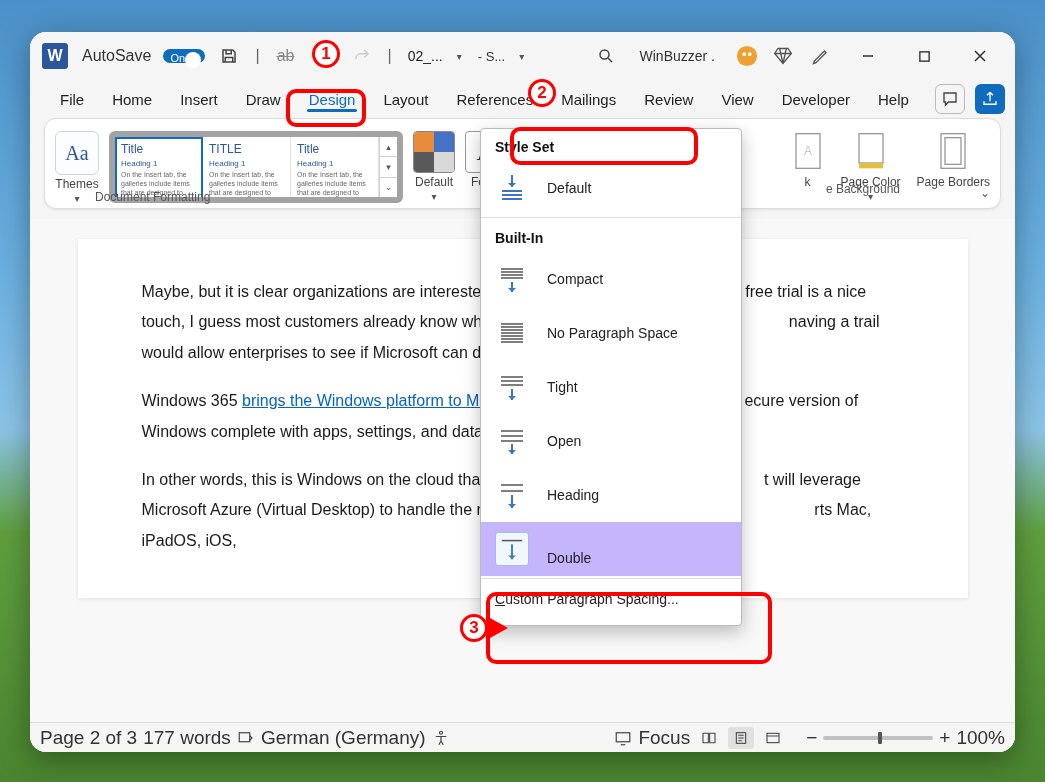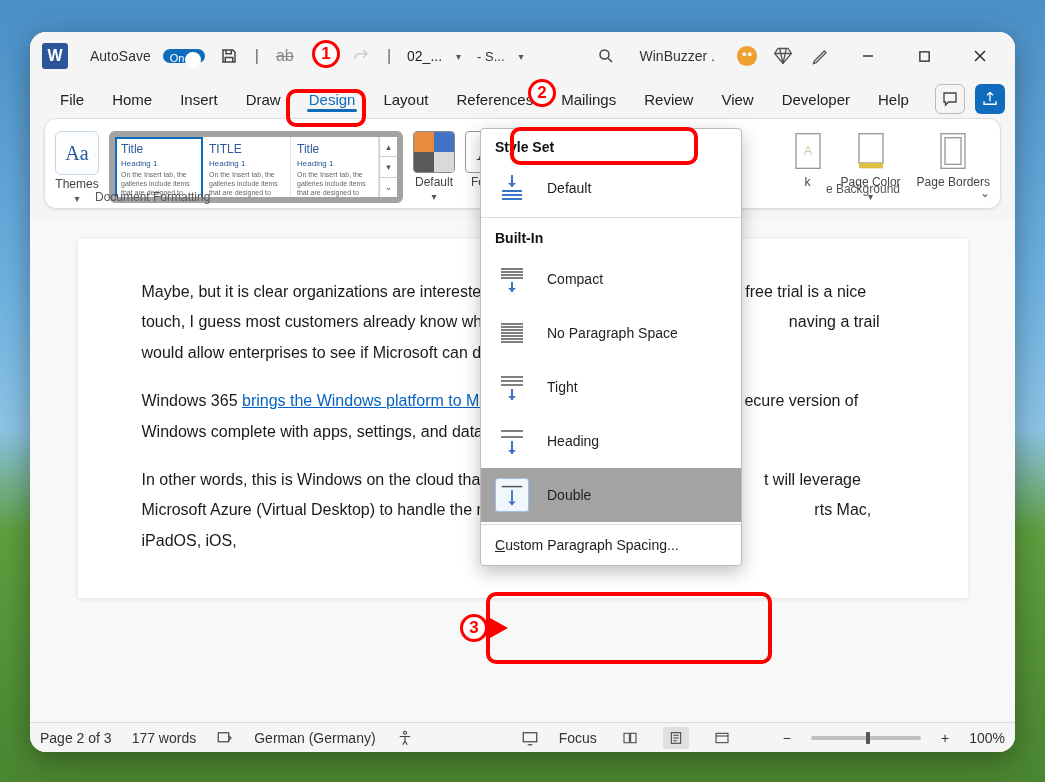--- a/index.html
+++ b/index.html
@@ -21,21 +21,21 @@
 
 .titlebar {
   height:48px; display:flex; align-items:center; padding:0 12px; gap:10px;
   background:#f5f5f5;
 }
 .word-icon {
   width:26px; height:26px; background:#2b579a; border-radius:3px;
   display:flex; align-items:center; justify-content:center;
   color:#fff; font-weight:700; font-size:16px;
 }
-.autosave-label { font-size:14px; color:#333; margin-left:12px; }
+.autosave-label { font-size:16px; color:#333; margin-left:4px; }
 .toggle {
   width:42px; height:14px; background:#0f6cbd; border-radius:11px; position:relative;
   display:inline-block; margin-left:2px;
 }
 .toggle .knob {
   width:16px; height:16px; background:#fff; border-radius:50%; position:absolute; top:3px; right:4px;
 }
 .toggle .txt { position:absolute; left:7px; top:3px; color:#fff; font-size:11px; }
 .tb-btn {
   width:28px; height:28px; border-radius:5px; display:flex; align-items:center; justify-content:center;
@@ -142,41 +142,41 @@
   font-size:16px; line-height:1.9; color:#1a1a1a;
   box-shadow:0 1px 4px rgba(0,0,0,.1);
 }
 .page p { margin-bottom:18px; }
 .page .heading { font-weight:700; font-size:17px; margin:10px 0 18px; }
 .page a { color:#0563c1; text-decoration:underline; }
 
 
 .status {
   height:30px; background:#f5f5f5; border-top:1px solid #ddd; display:flex; align-items:center;
-  padding:0 10px; font-size:14px; color:#333; gap:20px;
+  padding:0 10px; font-size:19px; color:#333; gap:6px;
 }
 .status .sp { flex:1; }
 .status .vbtn { width:26px; height:22px; display:flex; align-items:center; justify-content:center; border-radius:3px; font-size:13px; color:#444; }
 .status .vbtn.active { background:#e0e0e0; }
 .zoom-slider { width:110px; height:4px; background:#c0c0c0; border-radius:2px; position:relative; }
 .zoom-slider .thumb { position:absolute; left:50%; top:-4px; width:4px; height:12px; background:#555; border-radius:1px; }
 .zoom-slider .tick { position:absolute; left:50%; top:-3px; width:1px; height:10px; background:#888; }
 
 
 .ps-menu {
   position:absolute; left:480px; top:128px; width:262px;
   background:#fff; border:1px solid #bbb; border-radius:4px;
   box-shadow:0 6px 18px rgba(0,0,0,.25); z-index:50;
-  padding-bottom:2px;
+  padding-bottom:8px;
 }
 .ps-section { padding:10px 14px 6px; font-weight:700; font-size:14px; color:#111; }
 .ps-item {
   display:flex; align-items:center; gap:18px; padding:10px 14px; font-size:14px; color:#222;
 }
-.ps-item.selected { background:#a3a3a3; }
+.ps-item.selected { background:#c4b5fd;align-items:flex-end; }
 .ps-sep { height:1px; background:#ddd; margin:2px 0; }
 .ps-icon {
   width:34px; height:34px; display:flex; align-items:center; justify-content:center;
   flex-shrink:0;
 }
 .ps-custom { padding:10px 14px; font-size:14px; color:#222; }
 .ps-custom .u { text-decoration:underline; }
 
 
 .callout {
@@ -504,20 +504,32 @@
           <path d="M15 17v11" stroke="#3a76c4" stroke-width="2"></path>
           <path d="M11 24l4 4 4-4" fill="#3a76c4"></path>
         </svg>
     </div>
     <span>Tight</span>
   </div>
   <div class="ps-item">
     <div class="ps-icon">
       <svg width="30" height="30" viewBox="0 0 30 30">
           <g stroke="#555" stroke-width="1.6">
+            <path d="M4 5h22M4 10h22M4 15h22"></path>
+          </g>
+          <path d="M15 18v10" stroke="#3a76c4" stroke-width="2"></path>
+          <path d="M11 24l4 4 4-4" fill="#3a76c4"></path>
+        </svg>
+    </div>
+    <span>Open</span>
+  </div>
+  <div class="ps-item">
+    <div class="ps-icon">
+      <svg width="30" height="30" viewBox="0 0 30 30">
+          <g stroke="#555" stroke-width="1.6">
             <path d="M4 5h22M4 11h22"></path>
           </g>
           <path d="M15 15v13" stroke="#3a76c4" stroke-width="2"></path>
           <path d="M11 24l4 4 4-4" fill="#3a76c4"></path>
         </svg>
     </div>
     <span>Heading</span>
   </div>
   <div class="ps-item selected">
     <div class="ps-icon" style="border:1px solid #9cc0e8;border-radius:3px;background:#f0f7fd">

